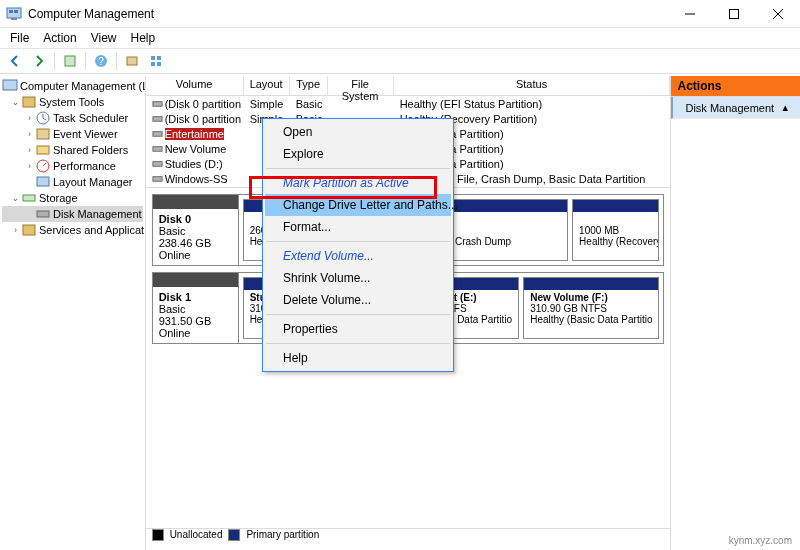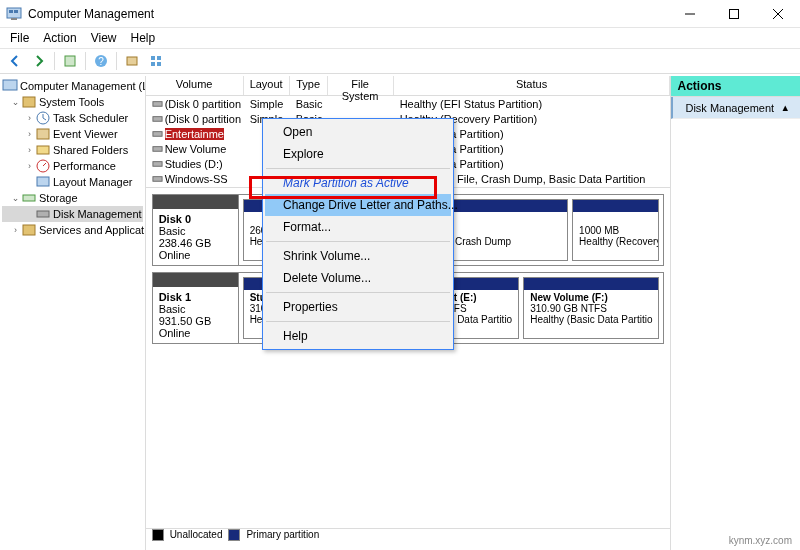--- a/index.html
+++ b/index.html
@@ -35,21 +35,21 @@
   .diskblk { border: 1px solid #888; margin: 6px; display: flex; }
   .diskside { width: 86px; border-right: 1px solid #888; padding: 4px 6px; }
   .diskside .dh { height: 14px; background: #4a4a4a; margin: -4px -6px 4px -6px; }
   .dhdr { font-weight: bold; }
   .partwrap { flex: 1; display: flex; gap: 4px; padding: 4px; }
   .part { border: 1px solid #888; flex: 1; position: relative; padding: 14px 6px 2px 6px; font-size: 10px; white-space: nowrap; overflow: hidden; }
   .part .pbar { position: absolute; top: 0; left: 0; right: 0; height: 12px; background: #172a7a; }
   .legend { border-top: 1px solid #dcdcdc; height: 22px; display: flex; padding: 0 6px; gap: 6px; font-size: 10px; margin-top: 16px; }
   .lsw { width: 12px; height: 12px; border: 1px solid #888; }
   .actions { width: 138px; }
-  .acthead { background: #5eead4; border-bottom: 1px solid #dcdcdc; padding: 3px 6px; font-weight: bold; font-size: 12px; }
+  .acthead { background: #f97316; border-bottom: 1px solid #dcdcdc; padding: 3px 6px; font-weight: bold; font-size: 12px; }
   .actrow { padding: 4px 12px; display: flex; align-items: center; justify-content: space-between; border-bottom: 1px solid #eee; }
   .actrow.sub { background: #d7e7f5; border-left: 2px solid #7aa5ce; }
   .ctxmenu { position: absolute; top: 118px; left: 262px; width: 192px; background: #f2f2f2; border: 1px solid #3b82f6; box-shadow: 2px 2px 4px rgba(0,0,0,.25); padding: 2px; z-index: 10; font-size: 12px; }
   .cmi { padding: 4px 18px; white-space: nowrap; }
   .cmi.disabled { color: #1d4ed8; font-style: italic; }
   .cmi.hl { background: #91c9f7; }
   .cmsep { height: 1px; background: #d0d0d0; margin: 3px 1px; }
   .redbox { position: absolute; border: 3px solid #e60000; pointer-events: none; top: 176px; left: 249px; width: 188px; height: 23px; z-index: 20; }
   .watermark { position: absolute; right: 8px; bottom: 4px; font-size: 10px; color: #888; z-index: 30; }
 </style>
@@ -323,20 +323,21 @@
 </div>
 
 <div class="ctxmenu">
   <div class="cmi">Open</div>
   <div class="cmi">Explore</div>
   <div class="cmsep"></div>
   <div class="cmi disabled">Mark Partition as Active</div>
   <div class="cmi hl">Change Drive Letter and Paths...</div>
   <div class="cmi">Format...</div>
   <div class="cmsep"></div>
+  <div class="cmi disabled">Extend Volume...</div>
   <div class="cmi">Shrink Volume...</div>
   <div class="cmi">Delete Volume...</div>
   <div class="cmsep"></div>
   <div class="cmi">Properties</div>
   <div class="cmsep"></div>
   <div class="cmi">Help</div>
 </div>
 
 <div class="redbox"></div>
 <div class="watermark">kynm.xyz.com</div>

